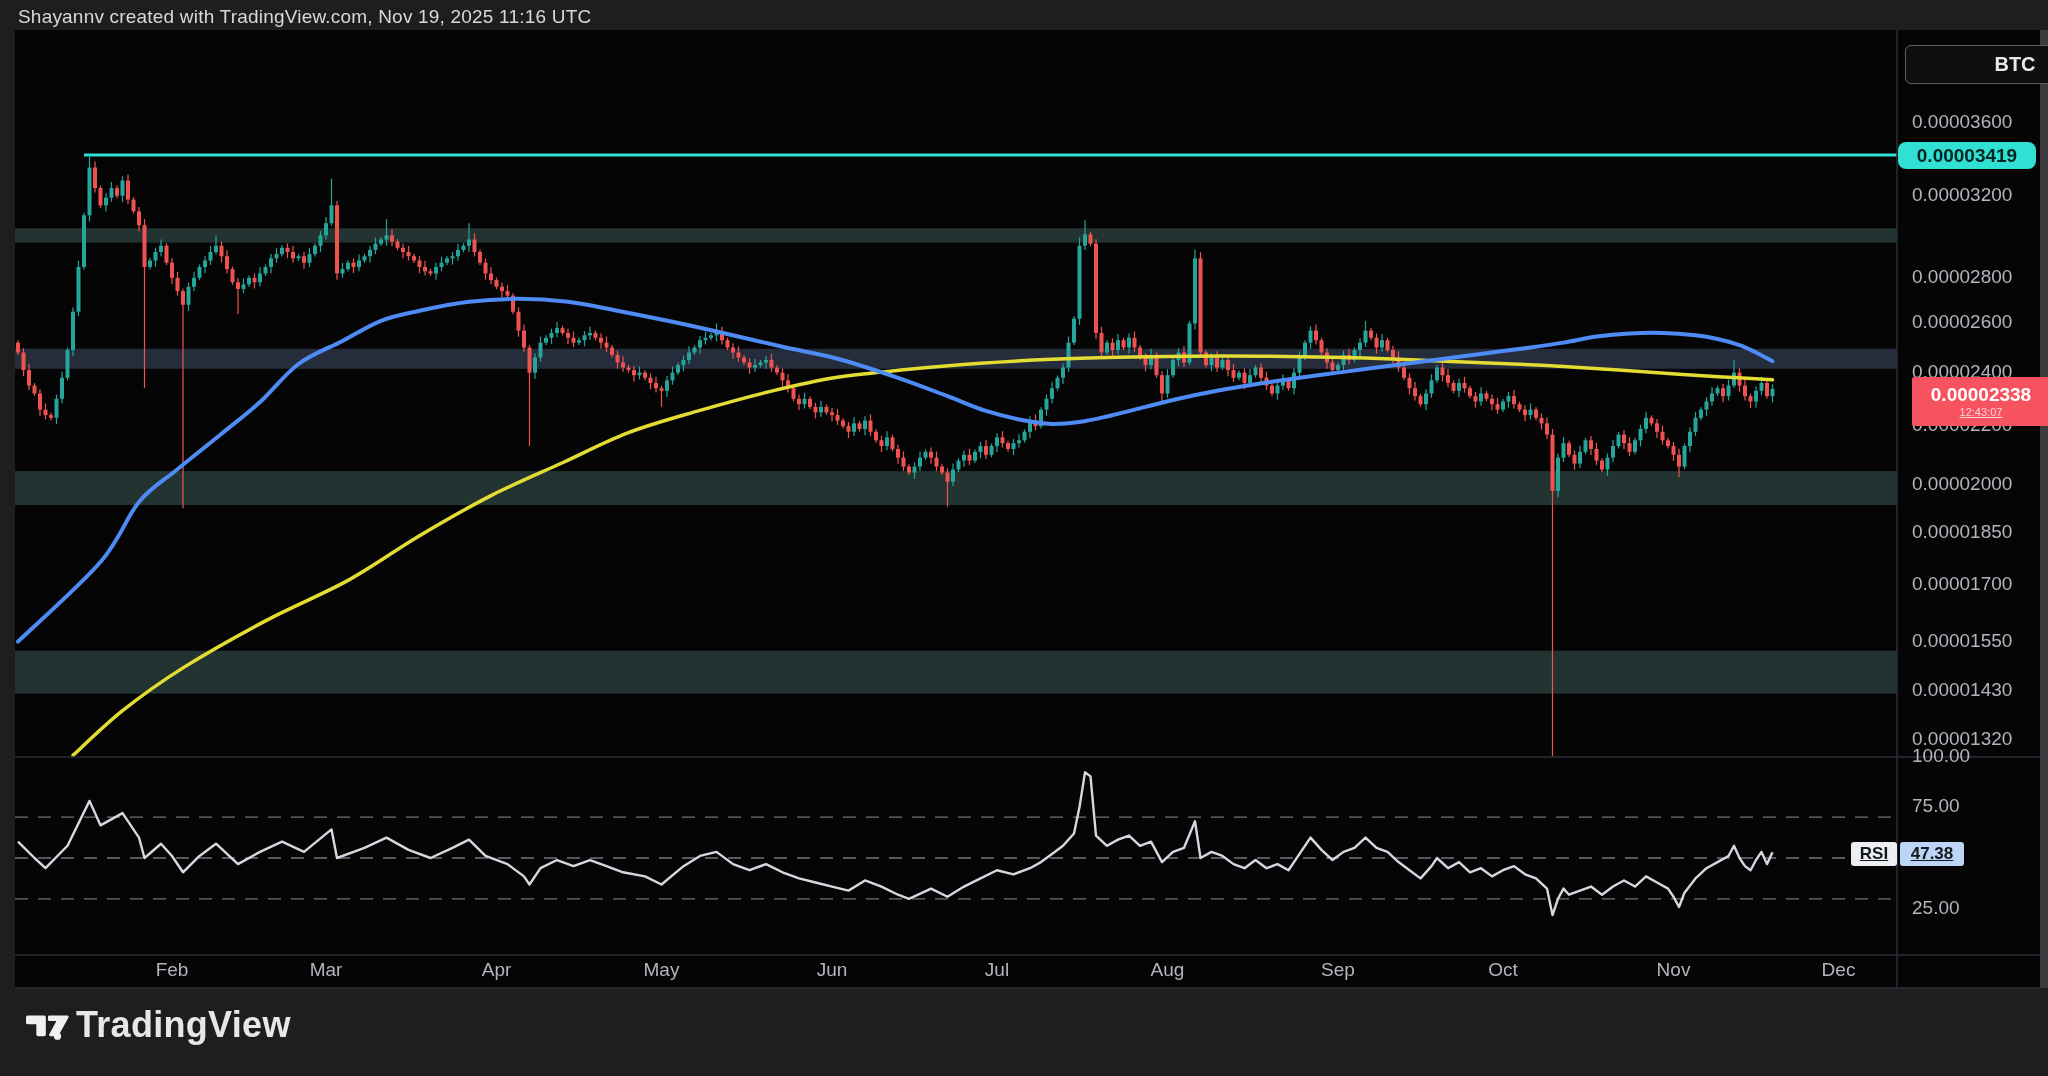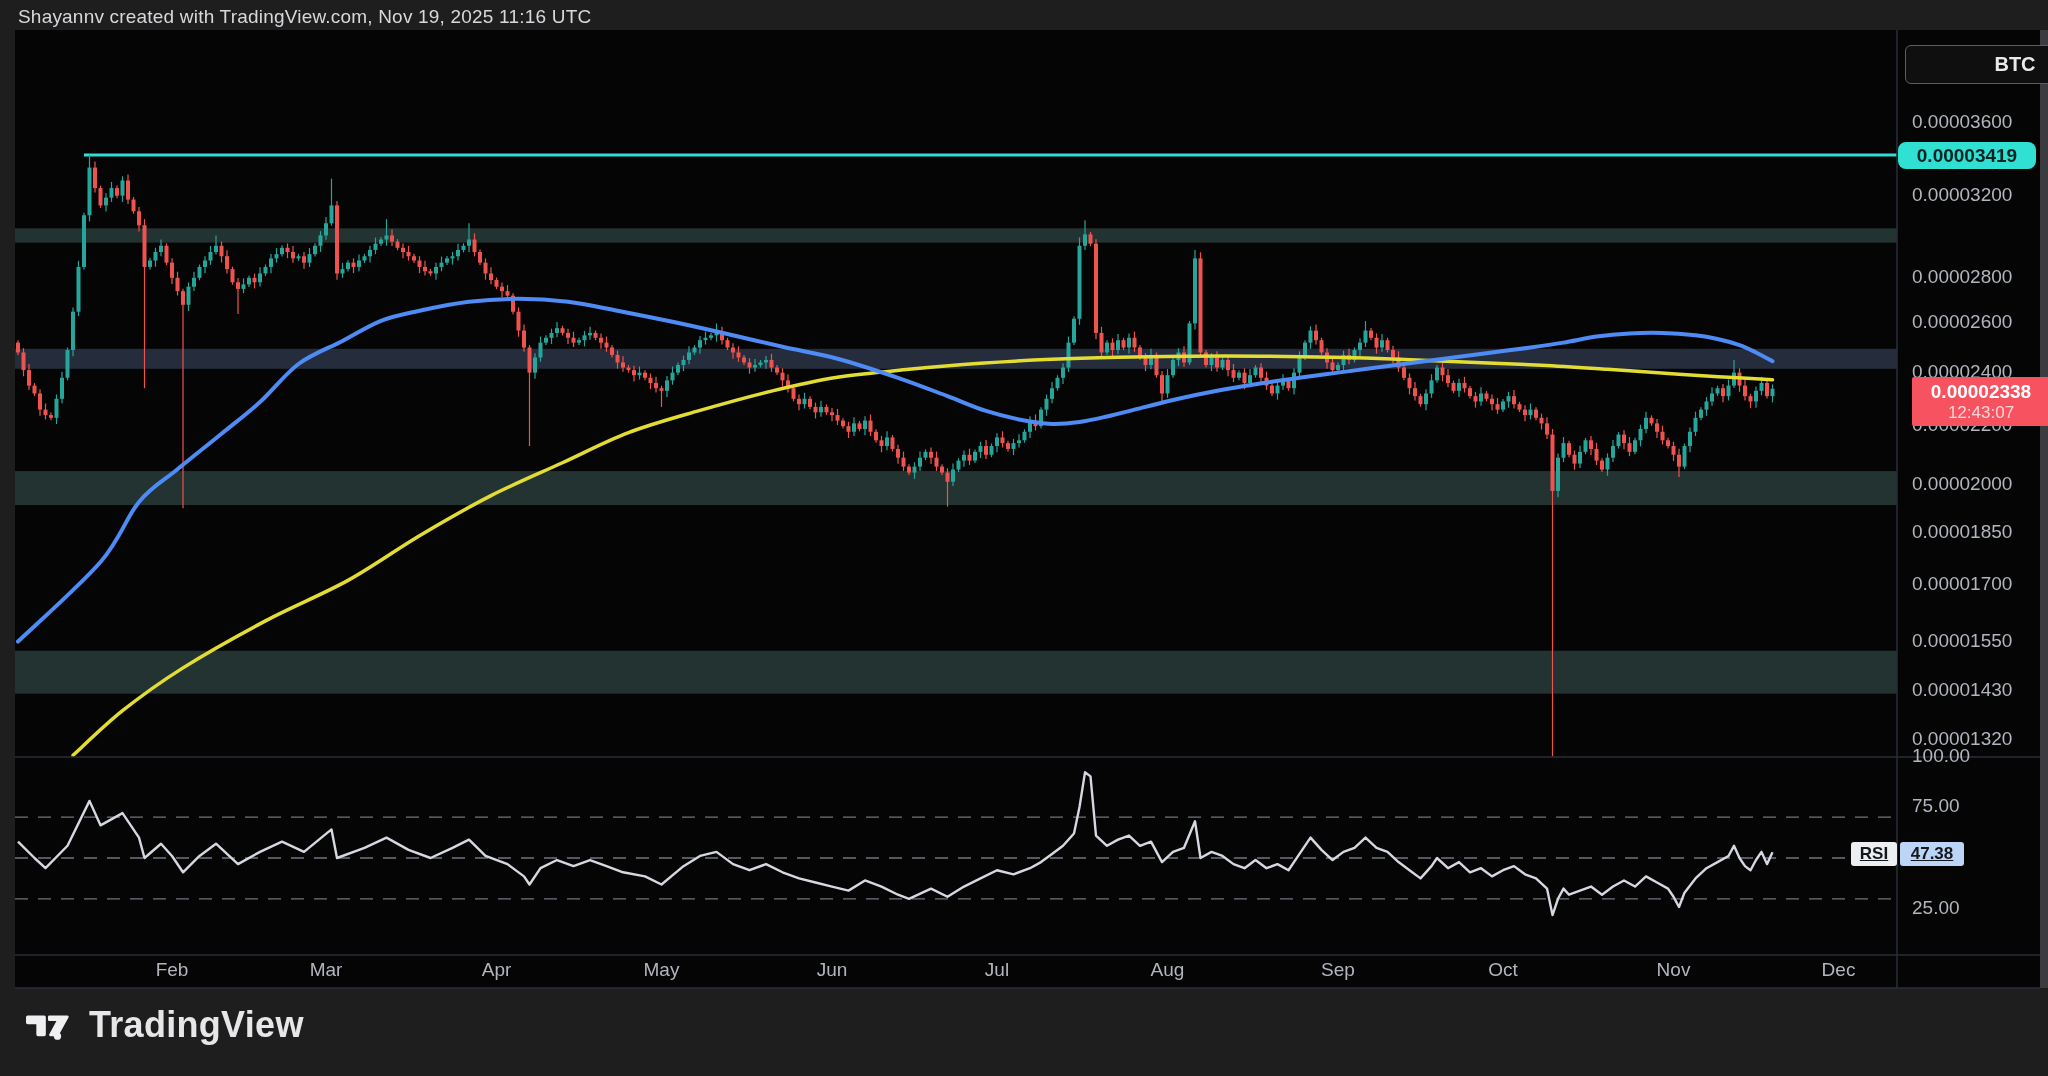--- a/index.html
+++ b/index.html
@@ -8,26 +8,26 @@
   svg#chart{position:absolute;left:0;top:0;z-index:1;display:block;}
   .overlay{position:absolute;z-index:2;}
   #title-bar{left:18px;top:6px;color:#d6d8dc;font-size:19px;letter-spacing:.2px;}
   #symbol-btn{left:1905px;top:45px;width:130px;height:37px;border:1.5px solid #5a5e66;border-radius:6px;
     background:#0f0f10;color:#e9e9ec;font-size:20px;font-weight:600;display:flex;align-items:center;justify-content:center;cursor:pointer;padding-left:44px;}
   #res-label{left:1898px;top:142px;width:138px;height:27px;background:#2fe0d3;color:#052320;
     font-size:19px;font-weight:600;display:flex;align-items:center;justify-content:center;border-radius:8px;}
   #last-label{left:1898px;top:377px;width:138px;height:49px;background:#f7525f;border-radius:2px;
     display:flex;flex-direction:column;align-items:center;justify-content:center;line-height:1.15;margin-left:14px;}
   #last-price{color:#ffffff;font-size:19px;font-weight:600;}
-  #countdown{color:#ffd6d9;font-size:17px;}
+  #countdown{color:#ffd6d9;font-size:11px;text-decoration:underline;}
   #rsi-chips{left:1851px;top:842px;display:flex;gap:3px;}
   .chip{height:24px;border-radius:3px;display:flex;align-items:center;justify-content:center;font-size:17px;font-weight:600;color:#14171c;text-decoration:underline;}
   #rsi-name-chip{width:46px;background:#eceef2;}
   #rsi-value-chip{width:64px;background:#bcd4f5;}
-  #footer-brand{left:26px;top:1004px;display:flex;align-items:center;gap:13px;color:#e7e7ea;}
+  #footer-brand{left:26px;top:1004px;display:flex;align-items:center;color:#e7e7ea;}
   #footer-brand .brand-text{font-size:36px;font-weight:700;letter-spacing:.3px;}
 </style>
 </head>
 <body>
 
 <div id="stage">
   <svg id="chart" width="2048" height="1076">
       <defs>
         <clipPath id="priceClip">
           <rect x="15" y="30" width="1882" height="727"></rect>

